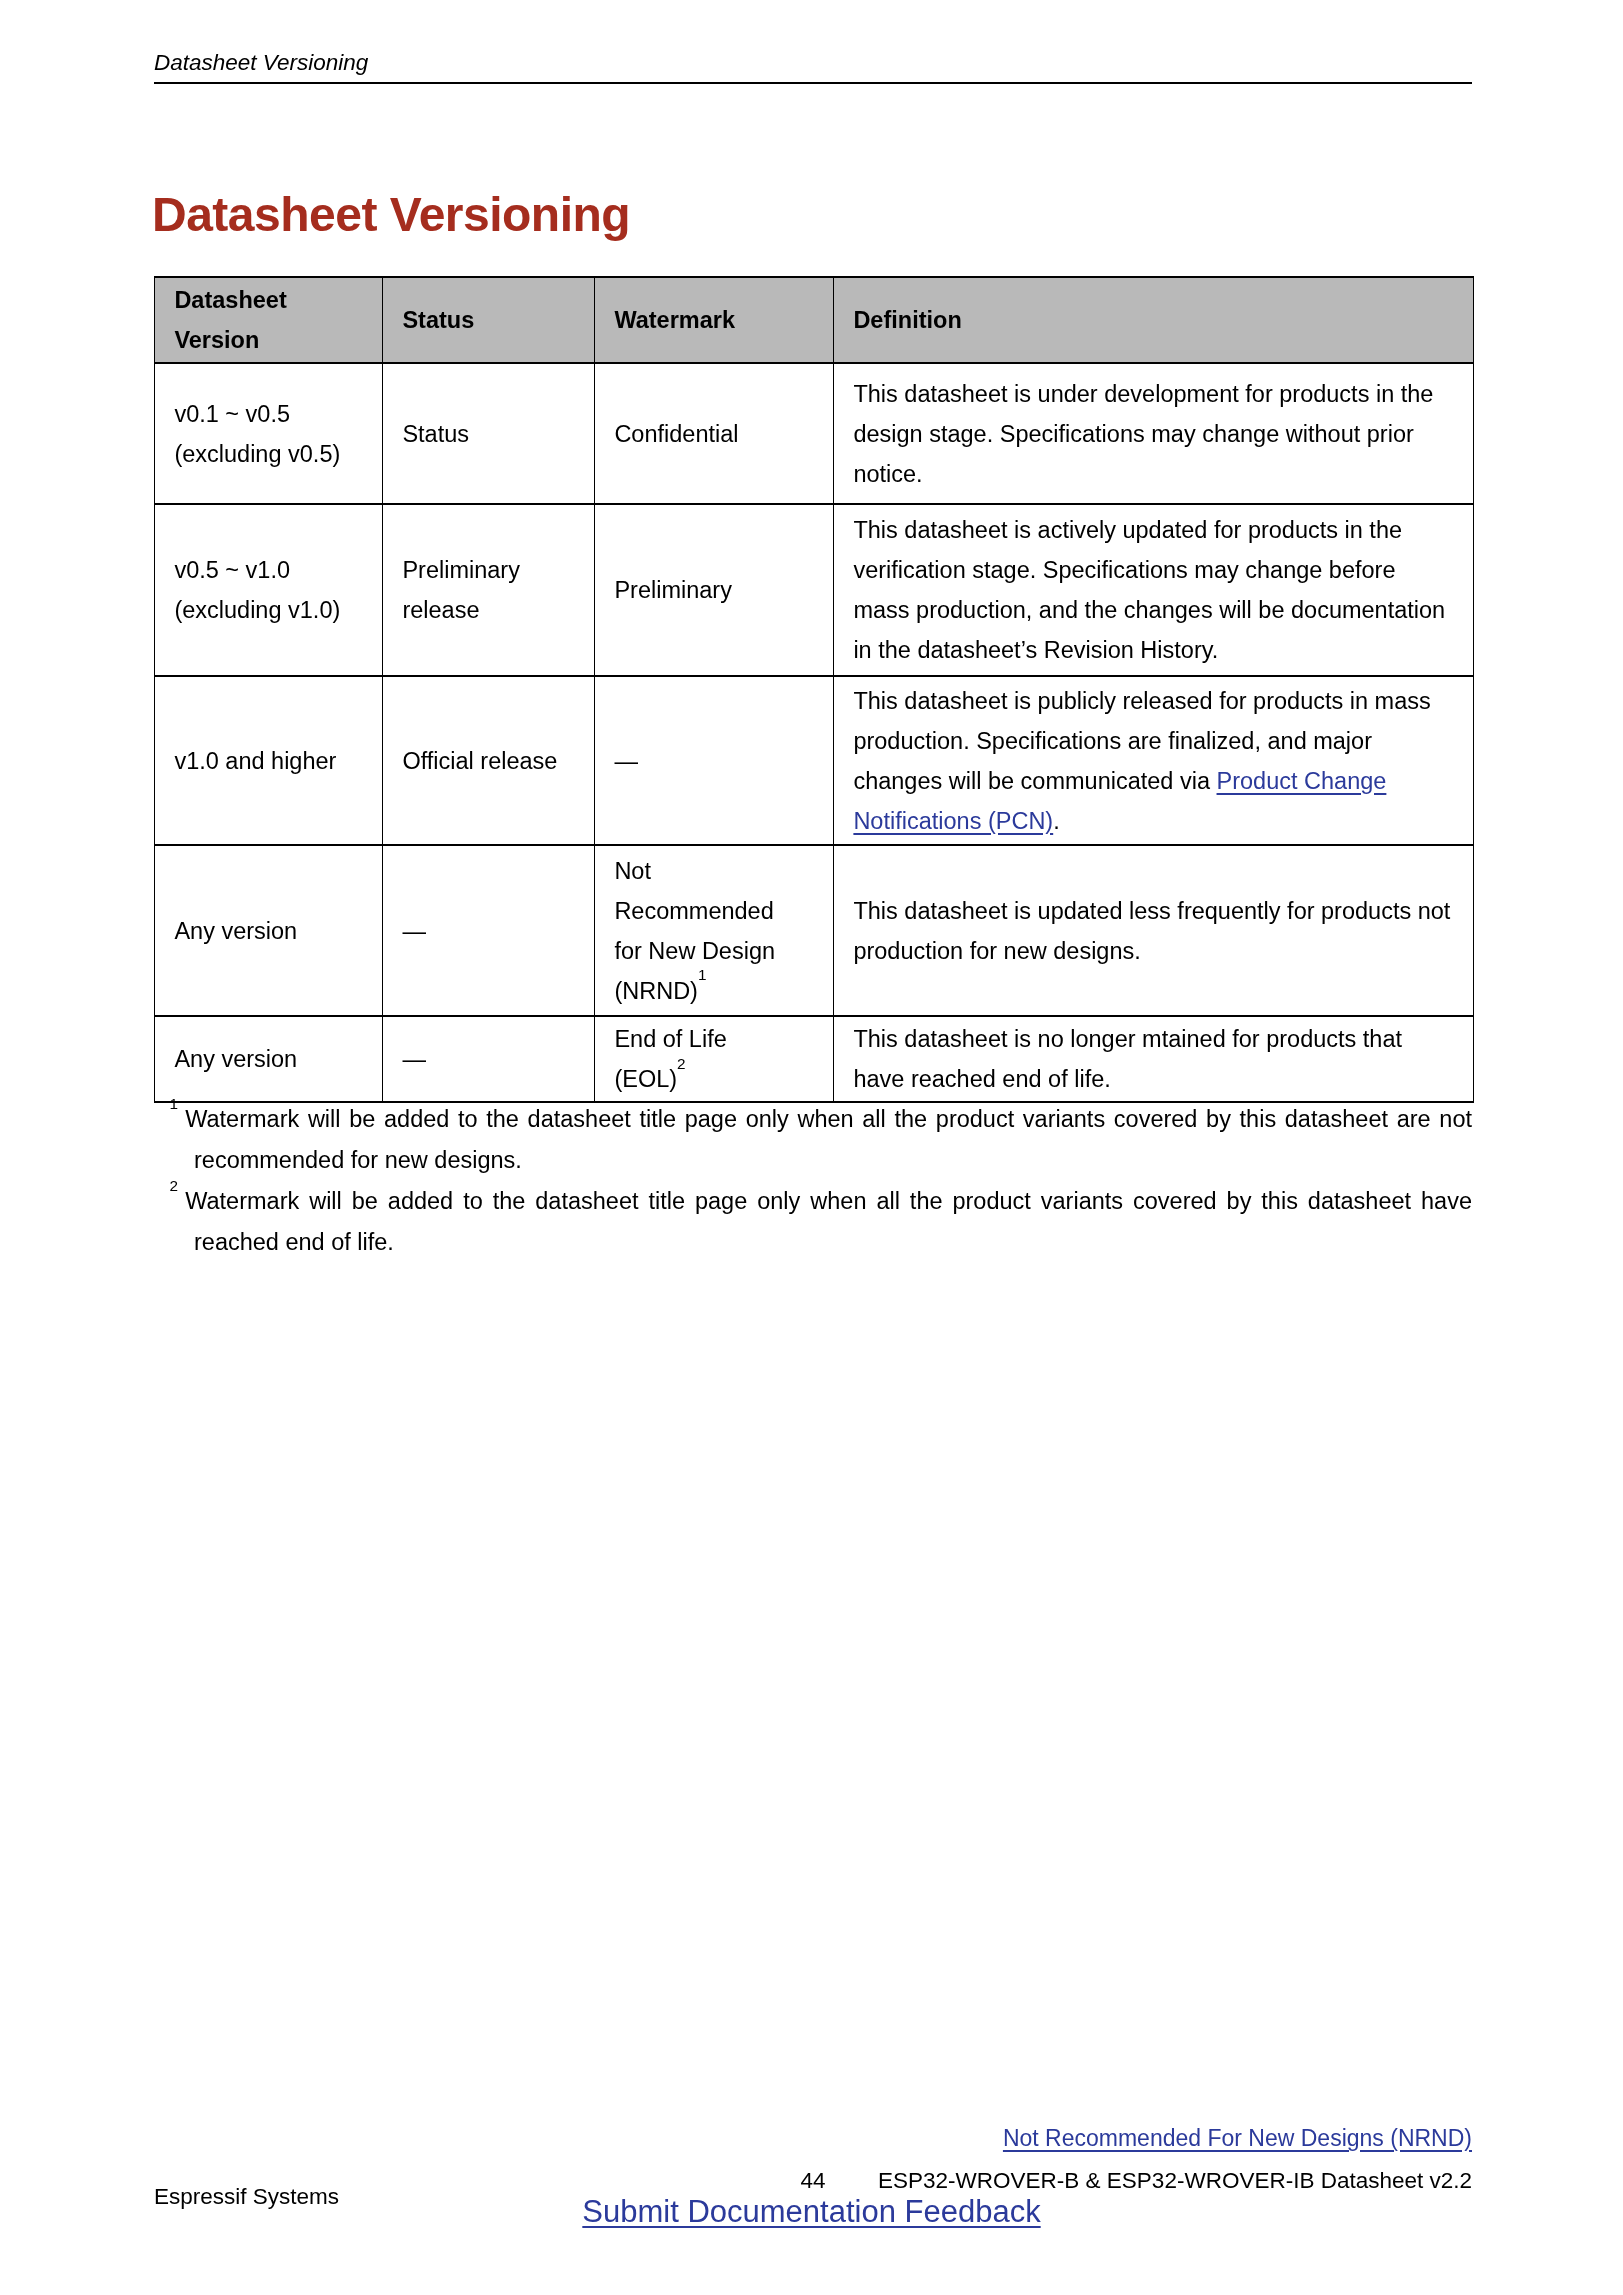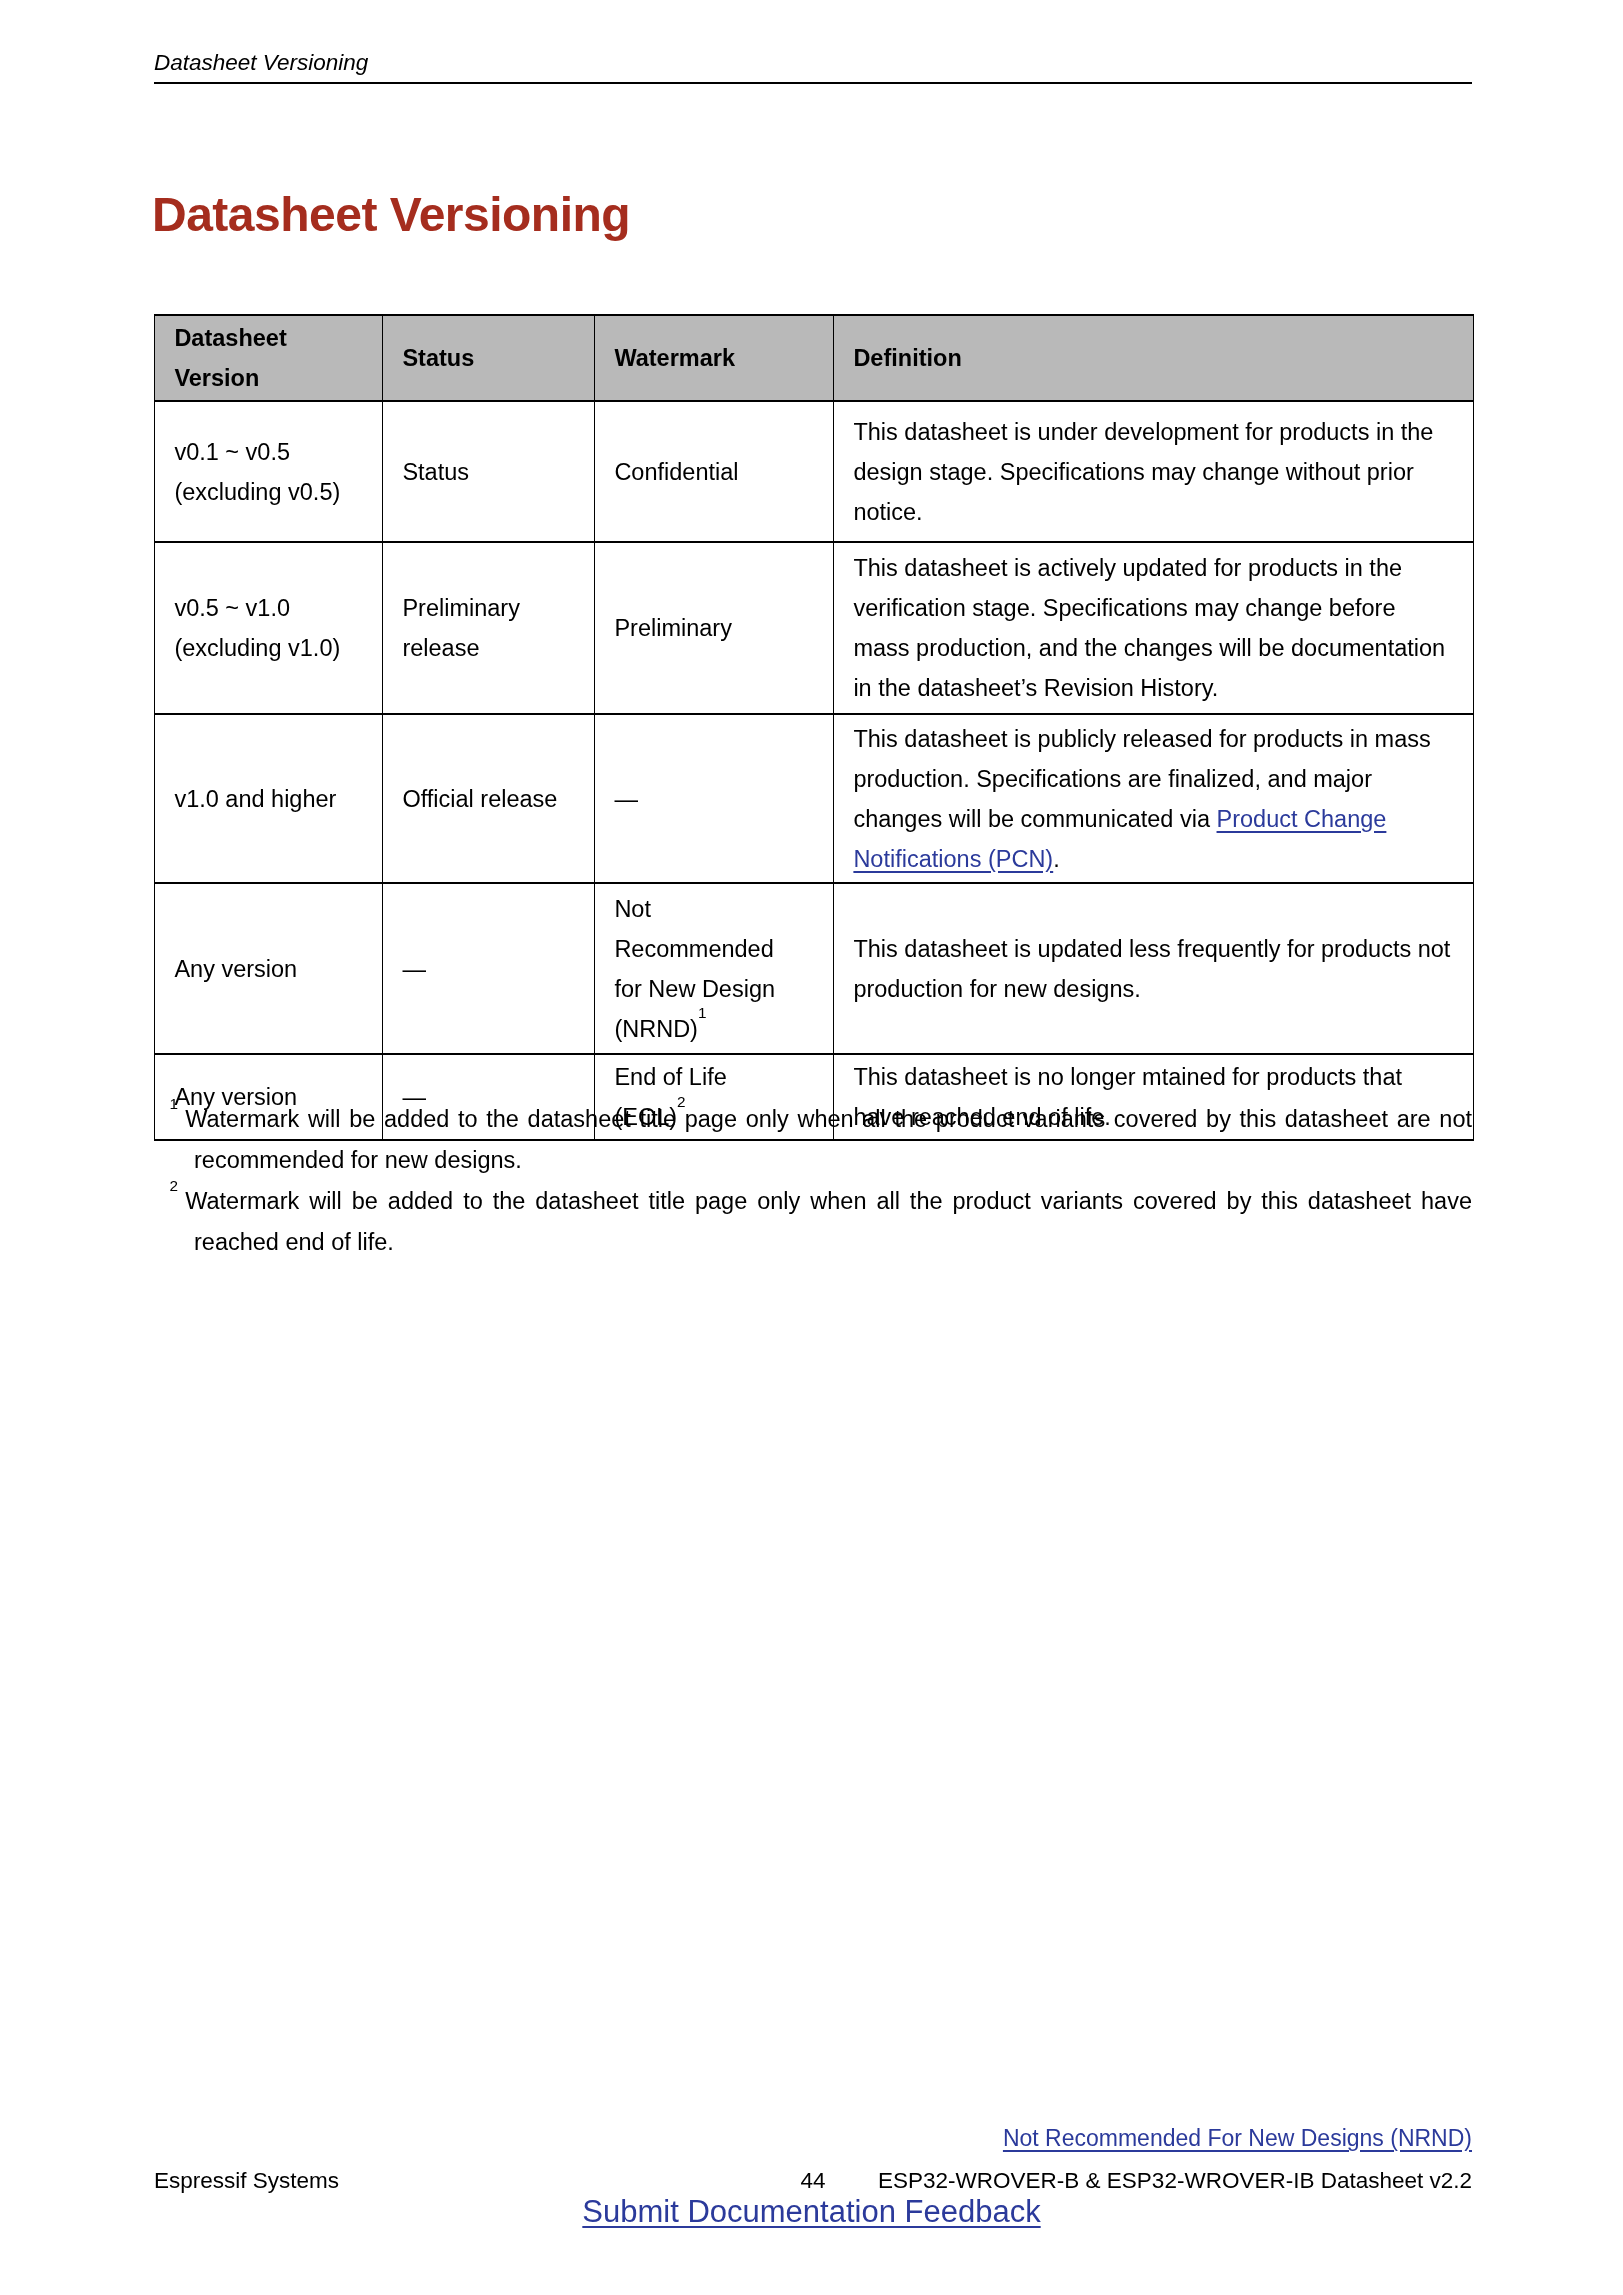--- a/index.html
+++ b/index.html
@@ -28,21 +28,21 @@
   .page-title{
     position:absolute;left:152px;top:157px;
     font-size:48px;font-weight:bold;color:var(--accent-red);
     letter-spacing:-0.5px;line-height:1.1;
   }
 
   
   table.versioning{
     position:absolute;left:154px;top:276px;width:1318px;
     border-collapse:collapse;table-layout:fixed;
-    font-size:23.5px;line-height:40px;margin-top:38px;
+    font-size:23.5px;line-height:40px;
   }
   table.versioning th, table.versioning td{
     border:1.5px solid #000;
     border-top-width:2.6px;border-bottom-width:2.6px;
     padding:2px 15.3px 2px 19.4px;
     vertical-align:middle;text-align:left;
   }
   table.versioning th{
     background:var(--table-header-bg);
     font-weight:bold;
@@ -78,21 +78,21 @@
   .footnote sup.sup{margin-right:7.2px;}
 
   
   .footer-nrnd{
     position:absolute;top:2125px;right:151px;font-size:23px;
   }
   .footer-line{
     position:absolute;left:154px;top:2167px;width:1318px;
     font-size:22.5px;line-height:1.2;
   }
-  .footer-left{position:absolute;left:0;top:0;text-align:center;}
+  .footer-left{position:absolute;left:0;top:16px;text-align:center;}
   .footer-page{position:absolute;left:50%;top:0;transform:translateX(-50%);}
   .footer-right{position:absolute;right:0;top:0;}
   .footer-feedback{
     position:absolute;top:2194px;left:50%;transform:translateX(-50%);
     font-size:31px;white-space:nowrap;
   }
 </style>
 </head>
 <body>
 

